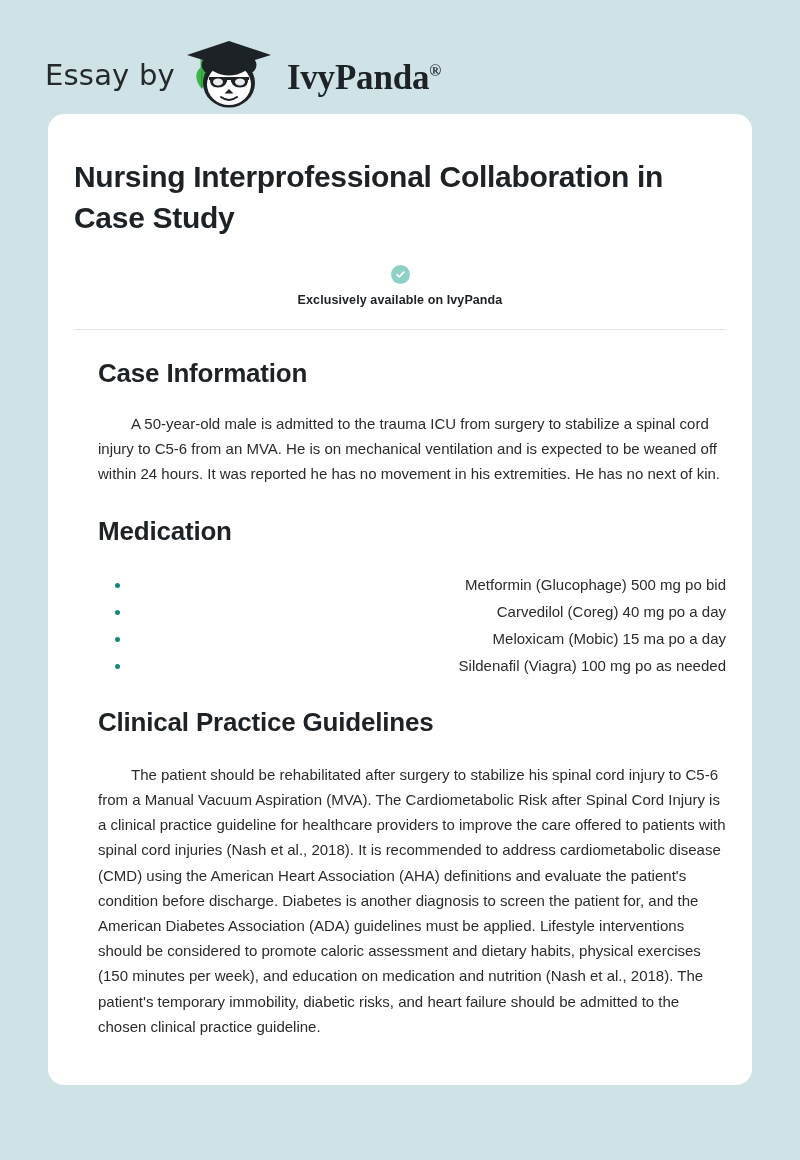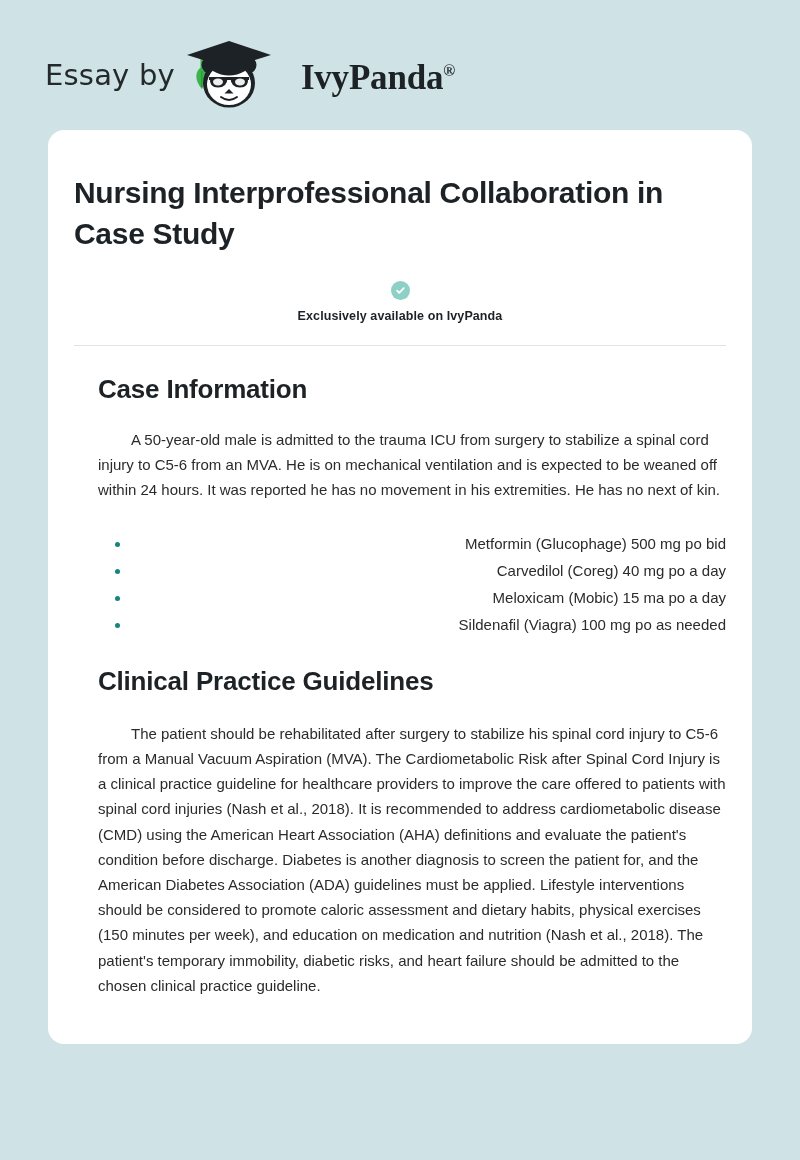--- a/index.html
+++ b/index.html
@@ -37,21 +37,21 @@
     font-size: 29px;
     font-weight: 400;
     color: #24292b;
     letter-spacing: 0.2px;
     line-height: 1;
   }
 
   .logo-lockup {
     display: flex;
     align-items: center;
-    gap: 20px;
+    gap: 6px;
     justify-content: center;
   }
 
   .panda-logo {
     width: 96px;
     height: 76px;
     display: block;
     flex: none;
   }
 
@@ -68,21 +68,21 @@
   .wordmark .reg {
     font-size: 16px;
     vertical-align: super;
     font-weight: 700;
   }
 
   
   .card {
     position: absolute;
     left: 48px;
-    top: 130px;
+    top: 114px;
     width: 704px;
     background: #ffffff;
     border-radius: 16px;
     padding: 42px 26px 46px 26px;
   }
 
   .doc-title {
     font-family: "Liberation Sans", sans-serif;
     font-size: 30px;
     line-height: 1.38;
@@ -230,20 +230,21 @@
     </div>
 
     <hr class="divider">
 
     <div class="section section-case">
       <h2 class="section-heading">Case Information</h2>
       <p class="body-text indent">A 50-year-old male is admitted to the trauma ICU from surgery to stabilize a spinal cord injury to C5-6 from an MVA. He is on mechanical ventilation and is expected to be weaned off within 24 hours. It was reported he has no movement in his extremities. He has no next of kin.</p>
     </div>
 
     <div class="section section-med">
+      <h2 class="section-heading">Medication</h2>
       <ul class="med-list">
         <li>Metformin (Glucophage) 500 mg po bid</li>
         <li>Carvedilol (Coreg) 40 mg po a day</li>
         <li>Meloxicam (Mobic) 15 ma po a day</li>
         <li>Sildenafil (Viagra) 100 mg po as needed</li>
       </ul>
     </div>
 
     <div class="section section-cpg">
       <h2 class="section-heading">Clinical Practice Guidelines</h2>

